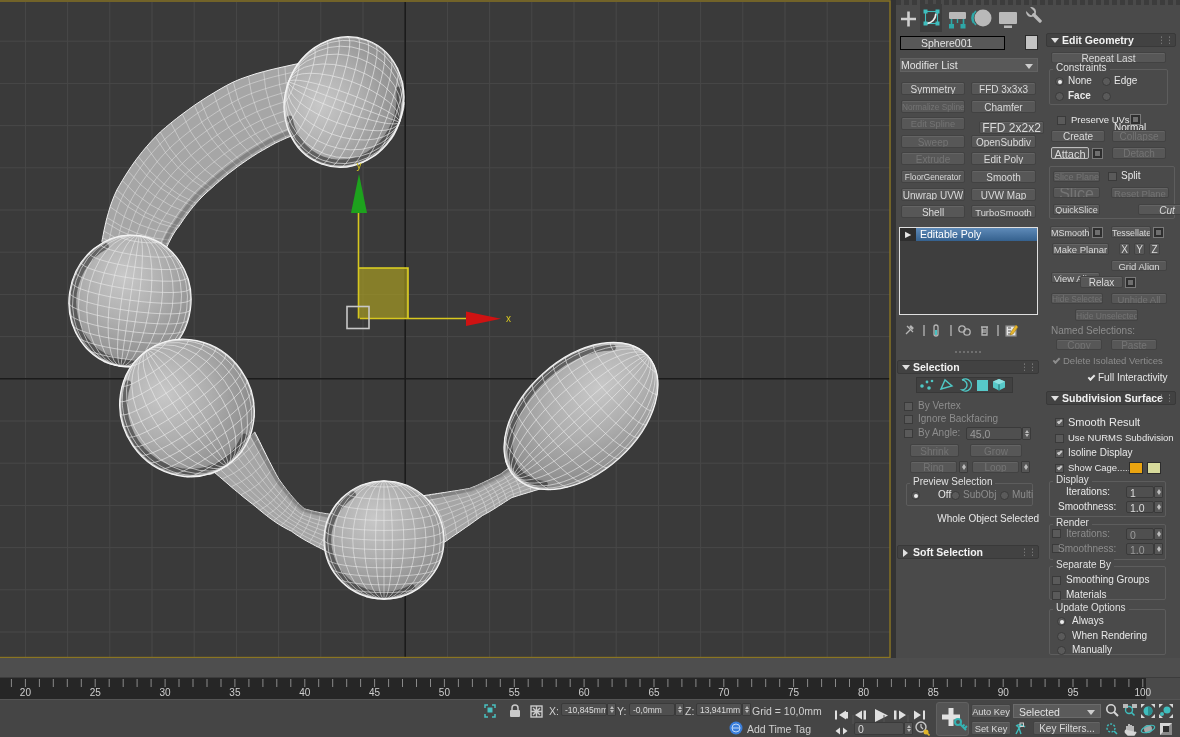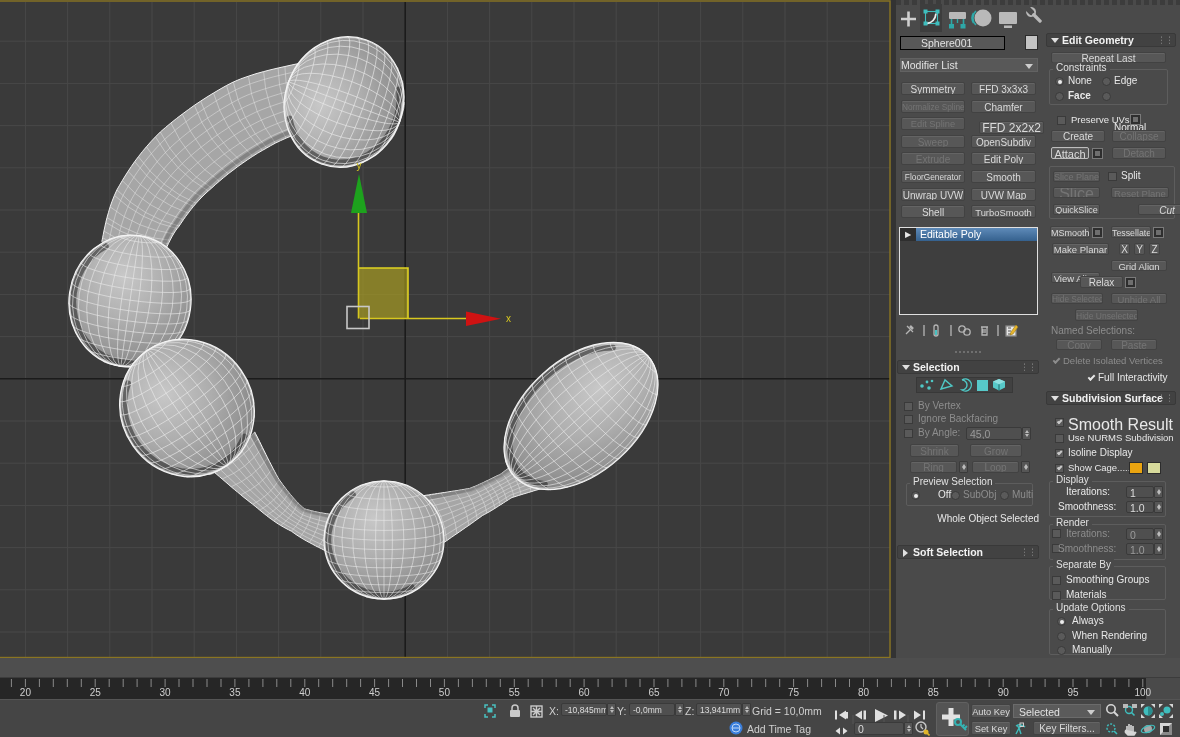--- a/index.html
+++ b/index.html
@@ -502,21 +502,21 @@
     <div class="bt dis" style="left:1056px;top:339px;width:46px;height:11px;font-size:10px;line-height:11px;">Copy</div>
     <div class="bt dis" style="left:1111px;top:339px;width:46px;height:11px;font-size:10px;line-height:11px;">Paste</div>
     <span class="cm" style="left:1053px;top:358px;border-color:#8d8d8d"></span>
     <div style="position:absolute;left:1063px;top:355px;color:#8d8d8d;font-size:9.5px;white-space:nowrap;">Delete Isolated Vertices</div>
     <span class="cm" style="left:1088px;top:375px;border-color:#e8e8e8"></span>
     <div style="position:absolute;left:1098px;top:372px;color:#e8e8e8;font-size:10px;white-space:nowrap;">Full Interactivity</div>
     <div class="rh" style="left:1046px;top:391px;width:130px"><span class="ha"></span>Subdivision Surface<span class="grip">⋮⋮</span></div>
     <span class="ck" style="left:1055px;top:418px">
       <i style="border-color:#c9c9c9"></i>
     </span>
-    <div style="position:absolute;left:1068px;top:416px;color:#e8e8e8;font-size:16px;white-space:nowrap;">Smooth Result</div>
+    <div style="position:absolute;left:1068px;top:416px;color:#e8e8e8;font-size:11px;white-space:nowrap;">Smooth Result</div>
     <span class="ck" style="left:1055px;top:434px"></span>
     <div style="position:absolute;left:1068px;top:432px;color:#e8e8e8;font-size:9.5px;white-space:nowrap;">Use NURMS Subdivision</div>
     <span class="ck" style="left:1055px;top:449px">
       <i style="border-color:#c9c9c9"></i>
     </span>
     <div style="position:absolute;left:1068px;top:447px;color:#e8e8e8;font-size:10px;white-space:nowrap;">Isoline Display</div>
     <span class="ck" style="left:1055px;top:464px">
       <i style="border-color:#c9c9c9"></i>
     </span>
     <div style="position:absolute;left:1068px;top:462px;color:#e8e8e8;font-size:9.5px;white-space:nowrap;">Show Cage......</div>

